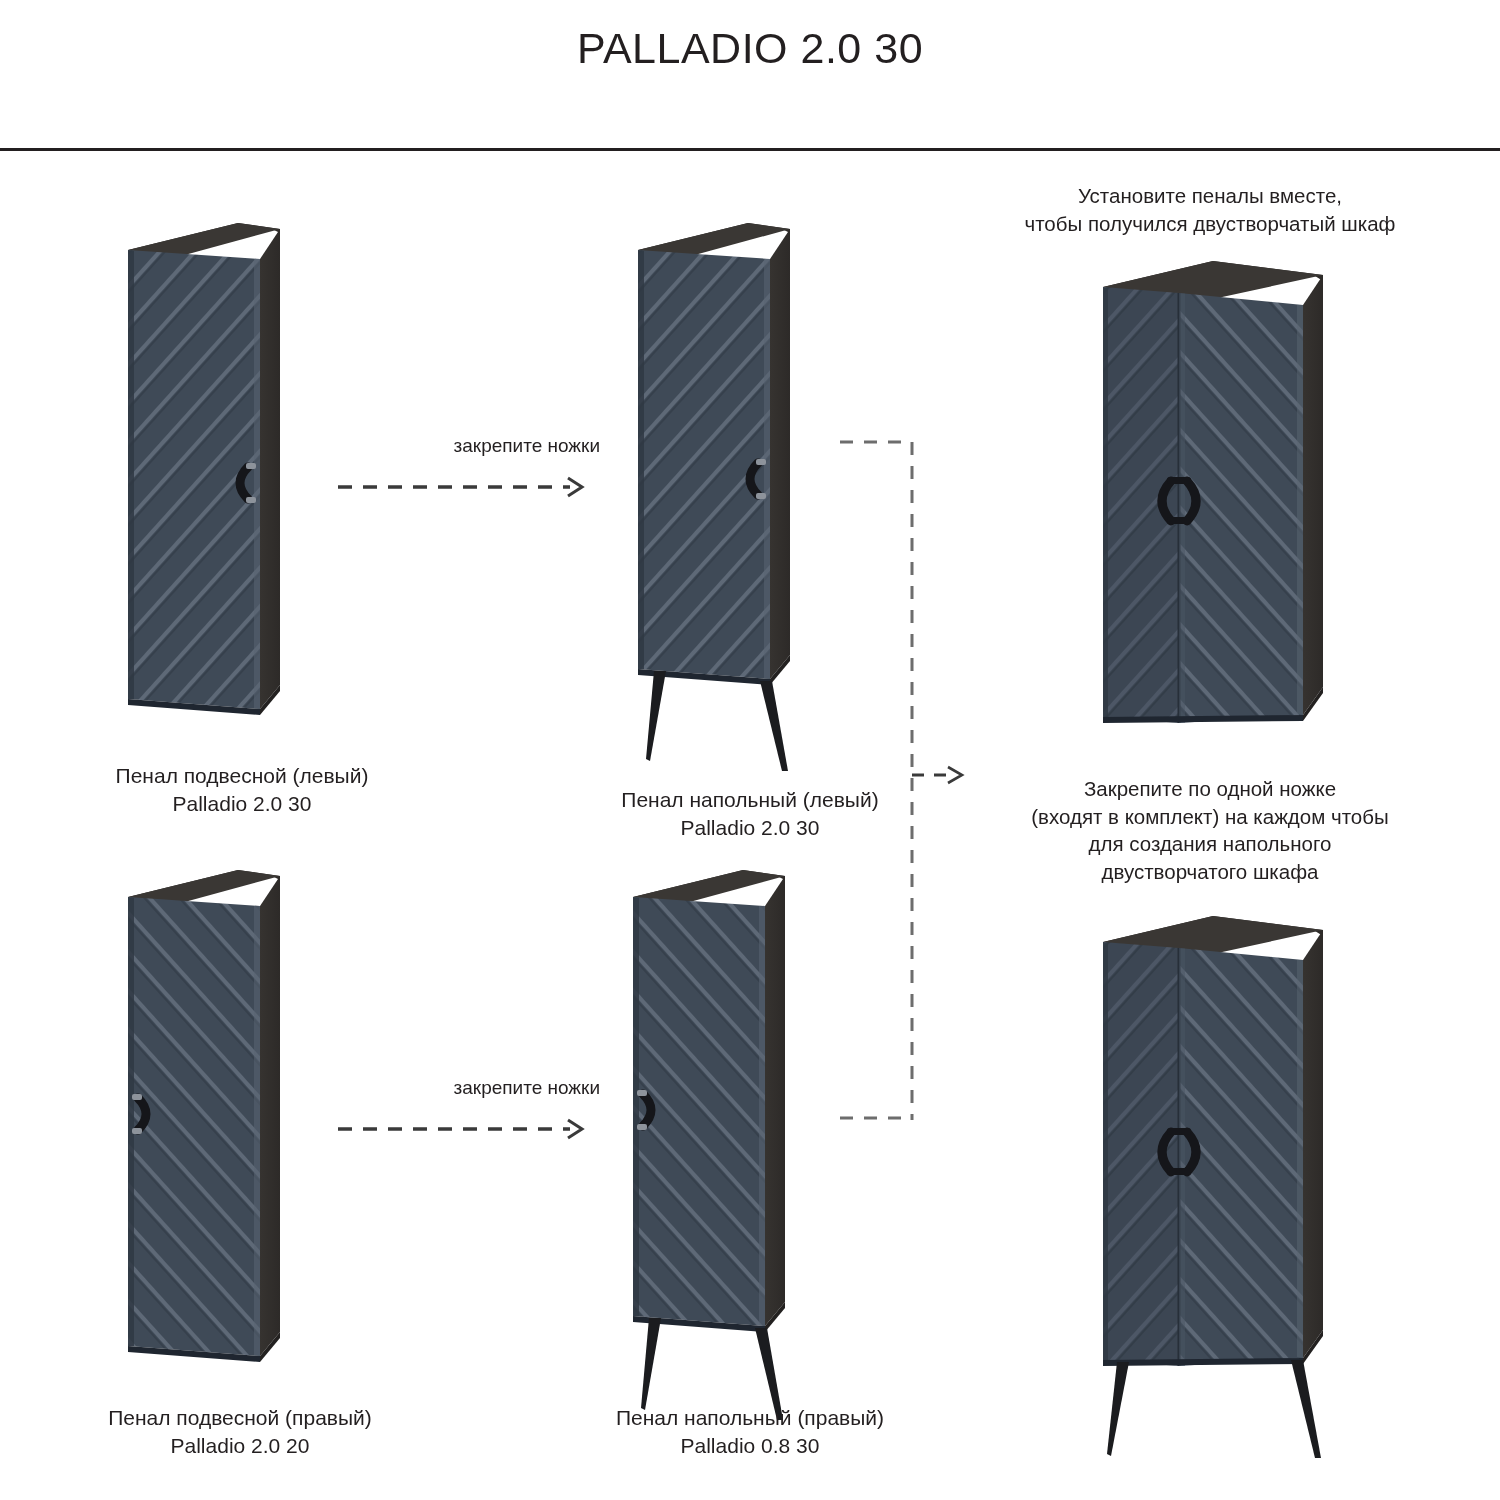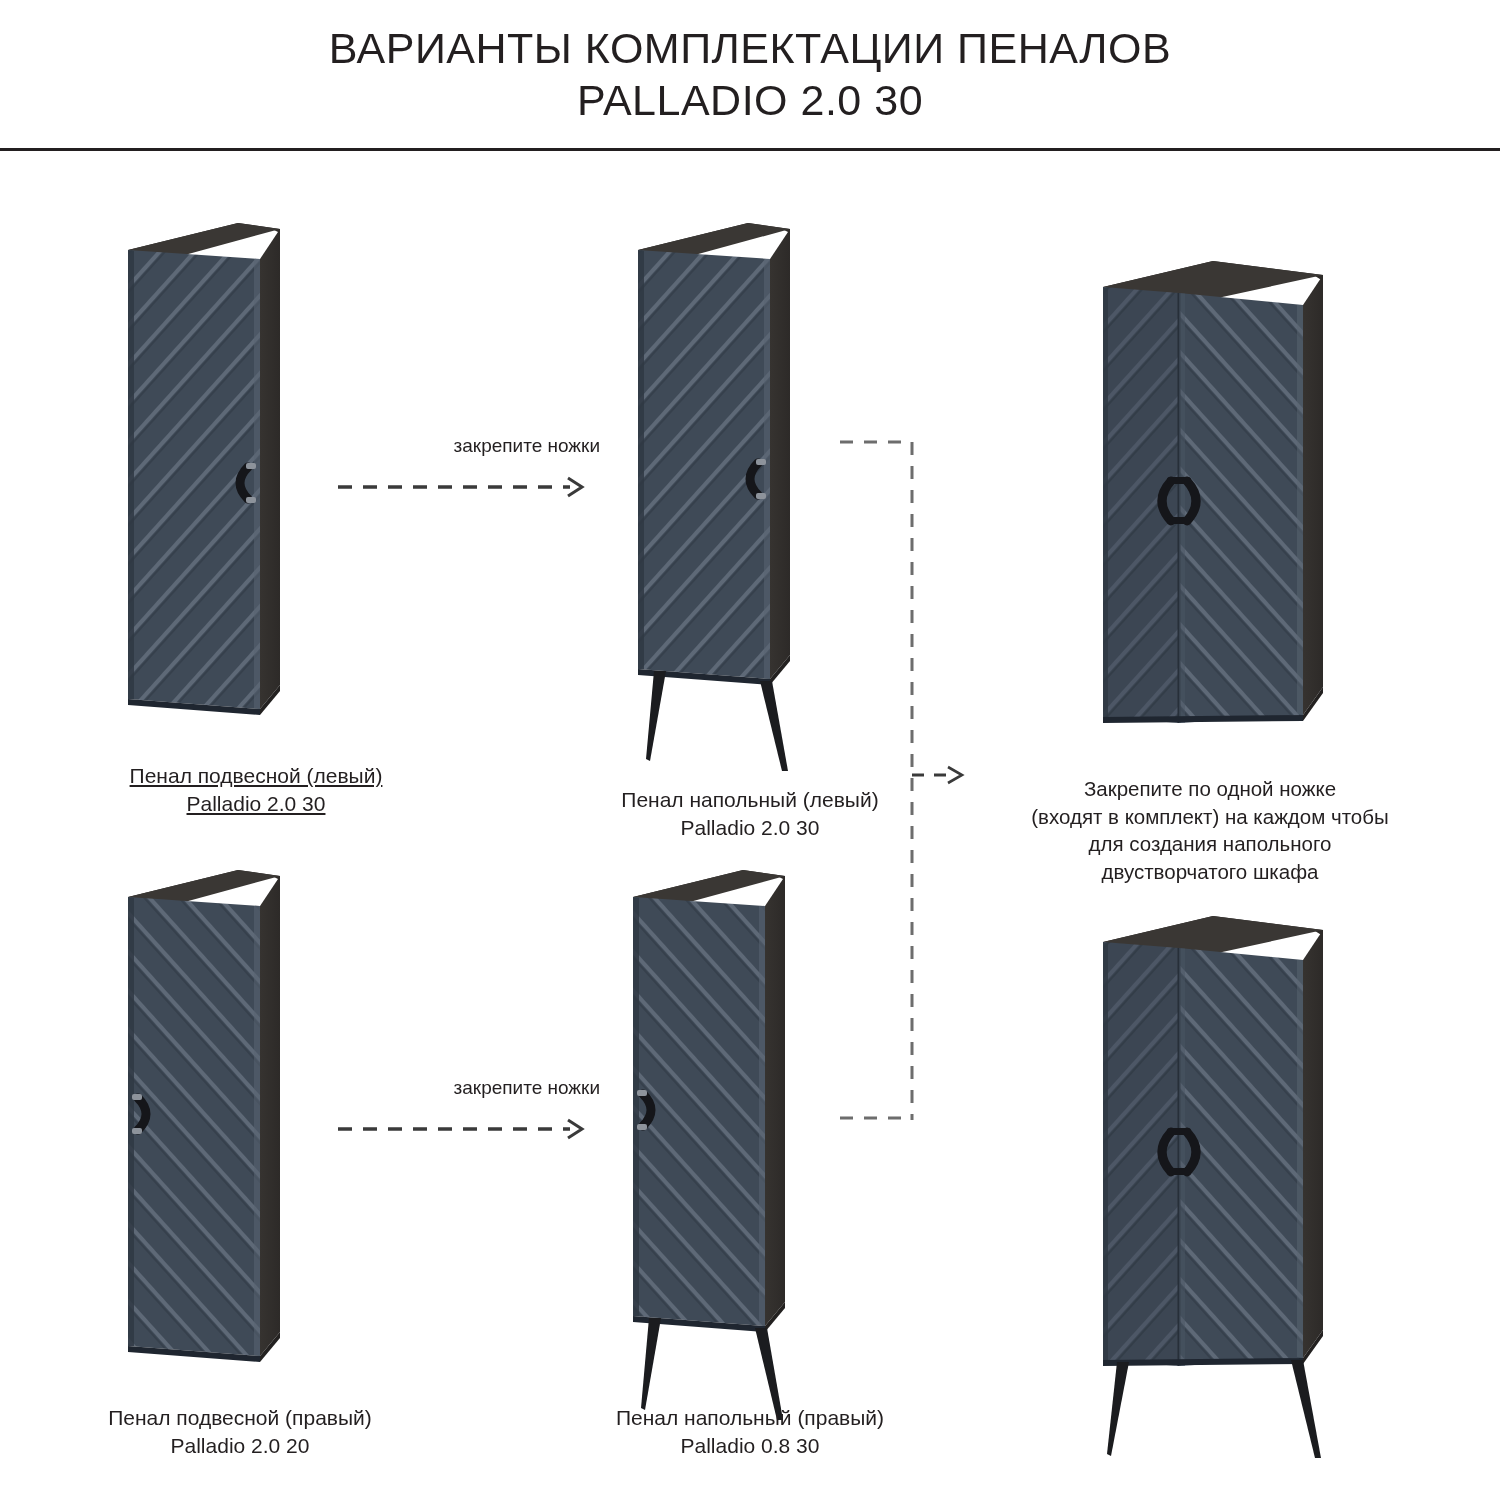--- a/index.html
+++ b/index.html
@@ -61,21 +61,20 @@
 
   .cab{position:absolute;}
 </style>
 </head>
 <body>
 
 <div class="page">
 
   <div class="header">
     <div class="title">
-      <span>ВАРИАНТЫ КОМПЛЕКТАЦИИ ПЕНАЛОВ</span>
       <span class="l2">PALLADIO 2.0 30</span>
     </div>
   </div>
   <div class="divider"></div>
 
   <div class="cab" style="left:120px;top:215px;">
     <svg width="220" height="530" viewBox="0 0 220 530">
       <defs>
 
         <pattern id="stripeA" width="26" height="26" patternUnits="userSpaceOnUse" patternTransform="rotate(-48)">
@@ -104,21 +103,21 @@
       <polygon points="140,494 160,470 160,476 140,500" fill="#232120"></polygon>
 
       <g>
         <path d="M128,252 q-16,16 0,32" stroke="#15161a" stroke-width="9" fill="none" stroke-linecap="round"></path>
         <rect x="126" y="248" width="10" height="6" rx="2" fill="#8d939b"></rect>
         <rect x="126" y="282" width="10" height="6" rx="2" fill="#8d939b"></rect>
       </g>
     </svg>
   </div>
 
-  <div class="caption" style="left:46px;top:762px;width:420px;text-decoration:underline;">Пенал подвесной (левый)
+  <div class="caption" style="left:32px;top:762px;width:420px;">Пенал подвесной (левый)
 Palladio 2.0 30</div>
 
   <div class="arrow-group" style="left:330px;top:435px;width:270px;height:60px;">
     <div class="arrow-label">закрепите ножки</div>
     <svg width="270" height="40" style="position:absolute;left:0;top:32px;">
       <line x1="8" y1="20" x2="240" y2="20" stroke="#3a3a3a" stroke-width="3.5" stroke-dasharray="14 11"></line>
       <path d="M238,11 L252,20 L238,29" fill="none" stroke="#3a3a3a" stroke-width="3"></path>
     </svg>
   </div>
 
@@ -154,20 +153,22 @@
     <line x1="20" y1="12" x2="92" y2="12" stroke="#6d6d6d" stroke-width="3" stroke-dasharray="13 11"></line>
 
     <line x1="92" y1="12" x2="92" y2="690" stroke="#6d6d6d" stroke-width="3" stroke-dasharray="13 11"></line>
 
     <line x1="92" y1="345" x2="136" y2="345" stroke="#3a3a3a" stroke-width="3" stroke-dasharray="12 10"></line>
     <path d="M128,337 L142,345 L128,353" fill="none" stroke="#3a3a3a" stroke-width="2.6"></path>
 
     <line x1="20" y1="688" x2="92" y2="688" stroke="#6d6d6d" stroke-width="3" stroke-dasharray="13 11"></line>
   </svg>
 
+  <div class="note" style="left:955px;top:182px;width:510px;">Установите пеналы вместе,
+чтобы получился двустворчатый шкаф</div>
 
   <div class="cab" style="left:1095px;top:255px;">
     <svg width="300" height="500" viewBox="0 0 300 500">
       <defs>
         <pattern id="stripeB" width="26" height="26" patternUnits="userSpaceOnUse" patternTransform="rotate(48)">
           <rect width="26" height="26" fill="#3f4a57"></rect>
           <rect width="26" height="4" y="0" fill="#5e6977"></rect>
           <rect width="26" height="2" y="5" fill="#36404c"></rect>
         </pattern>
         <pattern id="stripeB2" width="26" height="26" patternUnits="userSpaceOnUse" patternTransform="rotate(-48)">

